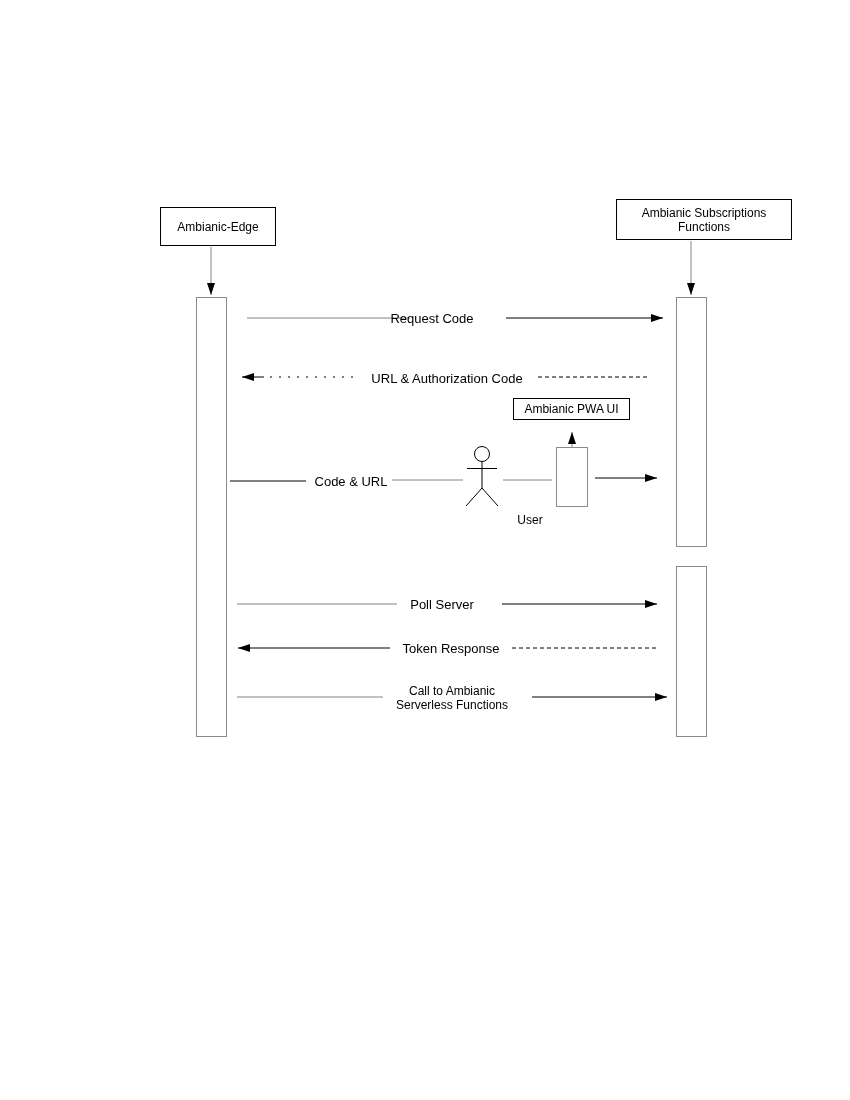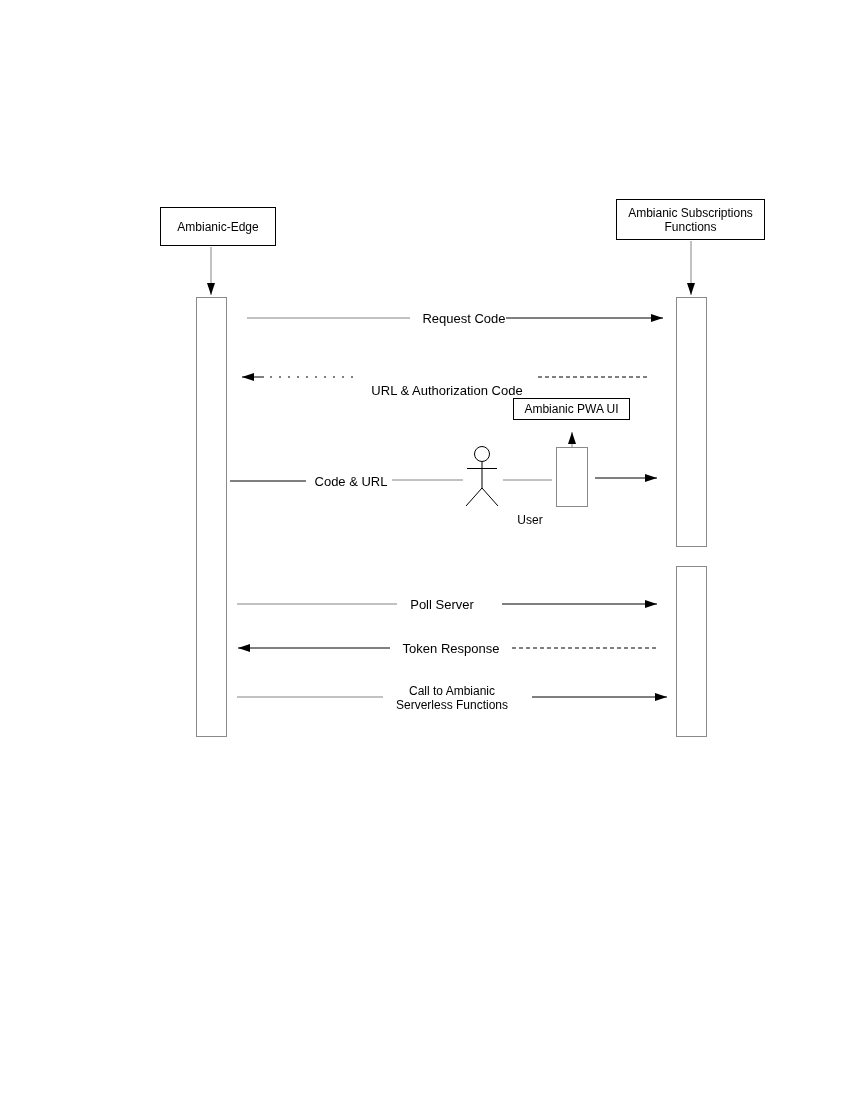--- a/index.html
+++ b/index.html
@@ -61,34 +61,34 @@
       <line x1="482" y1="461.5" x2="482" y2="488"></line>
       <line x1="467" y1="468.5" x2="497" y2="468.5"></line>
       <line x1="482" y1="488" x2="466" y2="506"></line>
       <line x1="482" y1="488" x2="498" y2="506"></line>
     </g>
   </svg>
 
   <div class="node" style="left:160px;top:207px;width:116px;height:39px">
     <span>Ambianic-Edge</span>
   </div>
-  <div class="node" style="left:616px;top:199px;width:149px;height:41px;padding:0 6px">
+  <div class="node" style="left:616px;top:199px;width:176px;height:41px;padding:0 6px">
     <span>Ambianic Subscriptions Functions</span>
   </div>
   <div class="node" style="left:513px;top:398px;width:117px;height:22px">
     <span>Ambianic PWA UI</span>
   </div>
 
   <div class="bar" style="left:196px;top:297px;width:31px;height:440px"></div>
   <div class="bar" style="left:676px;top:297px;width:31px;height:250px"></div>
   <div class="bar" style="left:676px;top:566px;width:31px;height:171px"></div>
   <div class="bar" style="left:556px;top:447px;width:32px;height:60px"></div>
 
-  <div class="msg" style="left:464px;top:318px">Request Code</div>
-  <div class="msg" style="left:447px;top:390px">URL &amp; Authorization Code</div>
+  <div class="msg" style="left:432px;top:318px">Request Code</div>
+  <div class="msg" style="left:447px;top:378px">URL &amp; Authorization Code</div>
   <div class="msg" style="left:351px;top:481px">Code &amp; URL</div>
   <div class="msg" style="left:442px;top:604px">Poll Server</div>
   <div class="msg" style="left:451px;top:648px">Token Response</div>
   <div class="msg small" style="left:452px;top:698px">Call to Ambianic Serverless Functions</div>
 
   <div class="msg user-lbl" style="left:482px;top:520px">User</div>
 
 </div>
 
 </body></html>

